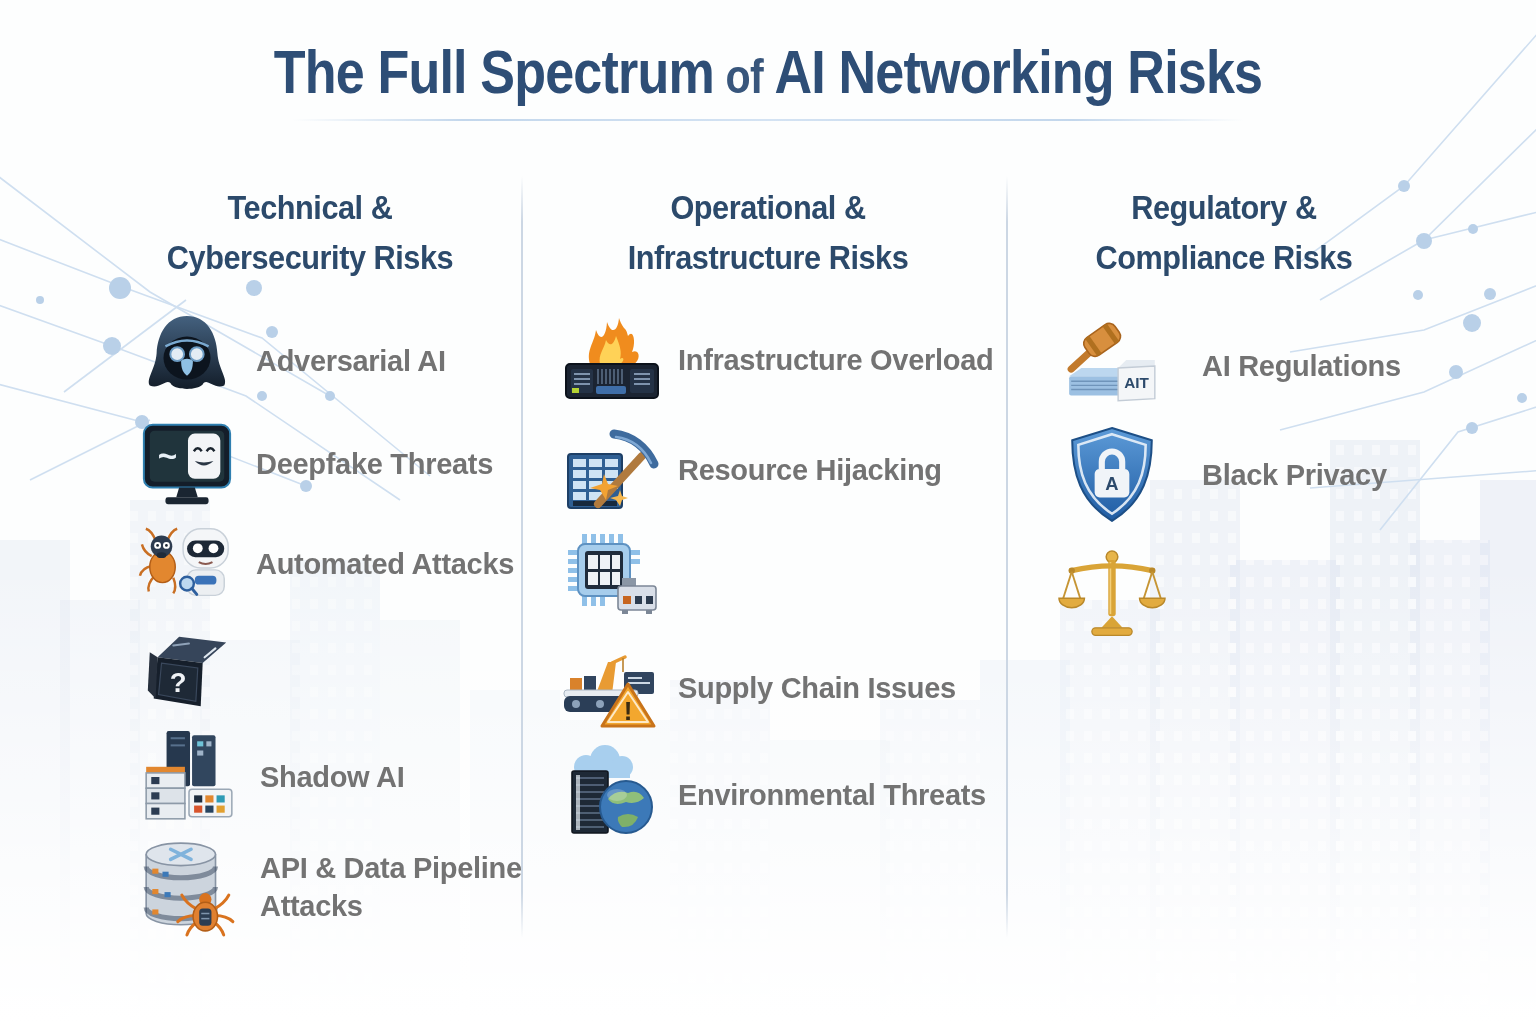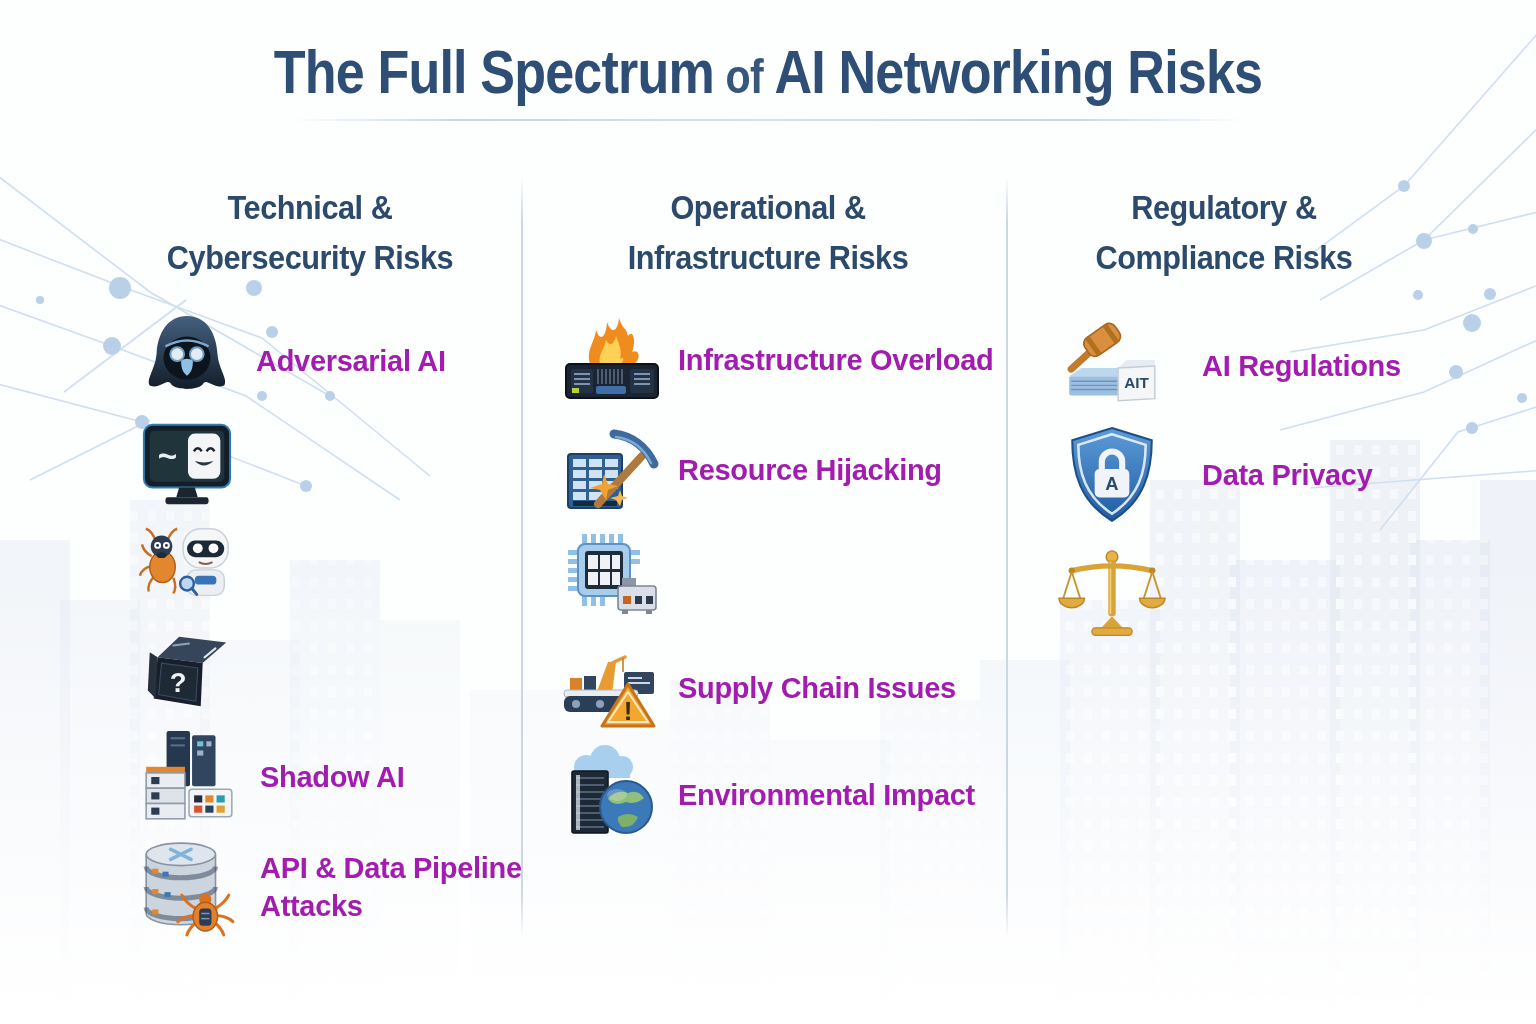--- a/index.html
+++ b/index.html
@@ -15,21 +15,21 @@
   .title-rule{position:absolute;top:119px;left:292px;width:952px;height:2px;
      background:linear-gradient(90deg,rgba(188,211,232,0) 0%,#c3d7ec 18%,#d4e3f3 50%,#c3d7ec 82%,rgba(188,211,232,0) 100%);}
 
   .col-header{position:absolute;top:183px;text-align:center;color:#2c4a6b;font-weight:bold;
       font-size:33px;letter-spacing:-.5px;line-height:50px;transform:scaleX(.93);transform-origin:50% 0;}
   .vdiv{position:absolute;top:176px;height:762px;width:1.5px;
       background:linear-gradient(180deg,rgba(204,215,228,0),#ccd7e4 6%,#ccd7e4 94%,rgba(204,215,228,0));}
 
   .row{position:absolute;display:flex;align-items:center;}
   .icon{flex:0 0 auto;}
-  .label{color:#a21caf;font-weight:bold;font-size:29px;letter-spacing:-.3px;line-height:1.32;}
+  .label{color:#737373;font-weight:bold;font-size:29px;letter-spacing:-.3px;line-height:1.32;}
   .g16{gap:16px}.g18{gap:34px}.g20{gap:20px}
 </style>
 </head>
 <body>
 
 <div class="stage">
 
   <svg class="bg" width="1536" height="1024" viewBox="0 0 1536 1024">
     <defs>
       <pattern id="win" width="18" height="22" patternUnits="userSpaceOnUse">
@@ -168,20 +168,21 @@
         <rect x="6" y="10" width="88" height="64" rx="9" fill="#141e2a" stroke="#2f7fb0" stroke-width="2"></rect>
         <rect x="12" y="16" width="76" height="52" rx="5" fill="#20343c"></rect>
         <text x="30" y="53" text-anchor="middle" font-size="34" font-weight="bold" fill="#e8f0f6">~</text>
         <rect x="51" y="19" width="33" height="46" rx="7" fill="#f3f5f7"></rect>
         <path d="M57 37 Q61 31 65 37" stroke="#1a242e" stroke-width="2.5" fill="none"></path>
         <path d="M70 37 Q74 31 78 37" stroke="#1a242e" stroke-width="2.5" fill="none"></path>
         <path d="M58 47 Q67 56 77 47 Q67 50 58 47 Z" fill="#2a3644"></path>
         <path d="M42 74 L58 74 L61 84 L39 84 Z" fill="#1a2531"></path>
         <rect x="28" y="84" width="44" height="7" rx="2.5" fill="#1a2531"></rect>
       </svg>
+      <div class="label">Deepfake Threats</div>
     </div>
 
     <div class="row g20" style="left:138px;top:515px">
       <svg class="icon" width="98" height="98" viewBox="0 0 100 100">
         <g stroke="#c96f23" stroke-width="2.5" fill="none">
           <path d="M14 42 Q6 38 4 30"></path>
             <path d="M14 52 Q4 54 2 62"></path>
             <path d="M17 62 Q9 70 11 78"></path>
           <path d="M36 64 Q40 74 36 80"></path>
             <path d="M18 26 Q14 16 8 14"></path>
@@ -197,20 +198,21 @@
         <rect x="46" y="14" width="46" height="40" rx="18" fill="#f4f6f8" stroke="#c9d1d9" stroke-width="1.5"></rect>
         <rect x="50" y="26" width="38" height="17" rx="8.5" fill="#1d2836"></rect>
         <circle cx="61" cy="34" r="5" fill="#ffffff"></circle>
           <circle cx="77" cy="34" r="5" fill="#ffffff"></circle>
         <path d="M62 48 Q69 52 76 48" stroke="#8a5a50" stroke-width="2" fill="none"></path>
         <rect x="50" y="56" width="38" height="26" rx="9" fill="#eceff2" stroke="#c9d1d9" stroke-width="1.5"></rect>
         <rect x="58" y="62" width="22" height="9" rx="4" fill="#3a72b8"></rect>
         <circle cx="50" cy="70" r="7" fill="#bcd8f0" stroke="#2d5f9e" stroke-width="2.5"></circle>
         <line x1="55" y1="75" x2="60" y2="81" stroke="#2d5f9e" stroke-width="3" stroke-linecap="round"></line>
       </svg>
+      <div class="label">Automated Attacks</div>
     </div>
 
     <div class="row g20" style="left:138px;top:620px">
       <svg class="icon" width="98" height="98" viewBox="0 0 100 100">
         <polygon points="20,38 42,17 90,23 66,44" fill="#36455a"></polygon>
         <polygon points="20,38 66,44 64,88 16,80" fill="#161f2b"></polygon>
         <polygon points="24,44 61,49 59,83 21,76" fill="#1e2936" stroke="#3a485c" stroke-width="1.2"></polygon>
         <polygon points="12,33 20,38 18,80 10,72" fill="#27303d"></polygon>
         <line x1="68" y1="38" x2="79" y2="29" stroke="#dfe7ef" stroke-width="2.2" stroke-linecap="round"></line>
         <path d="M36 26 L52 24" stroke="#8fa2b8" stroke-width="2" stroke-linecap="round"></path>
@@ -412,21 +414,21 @@
             <line x1="14" y1="68" x2="42" y2="68"></line>
           <line x1="14" y1="75" x2="42" y2="75"></line>
             <line x1="14" y1="82" x2="42" y2="82"></line>
         </g>
         <rect x="14" y="30" width="4" height="55" fill="#e6ecf2" opacity=".7"></rect>
         <circle cx="64" cy="62" r="26" fill="#3c79b8" stroke="#275a90" stroke-width="2"></circle>
         <path d="M46 54 Q54 44 66 48 Q76 44 82 53 Q74 60 64 57 Q52 62 46 54 Z" fill="#8fbf7a"></path>
         <path d="M56 72 Q66 66 76 72 Q72 83 60 82 Q55 77 56 72 Z" fill="#7fb069"></path>
         <ellipse cx="55" cy="50" rx="10" ry="6" fill="#ffffff" opacity=".22"></ellipse>
       </svg>
-      <div class="label">Environmental Impact</div>
+      <div class="label">Environmental Threats</div>
     </div>
 
     <div class="row g18" style="left:1056px;top:315px">
       <svg class="icon" width="112" height="102" viewBox="0 0 100 100">
         <rect x="8" y="60" width="50" height="19" rx="2" fill="#9cc0e2"></rect>
         <g stroke="#6f94ba" stroke-width="1.4">
           <line x1="10" y1="65" x2="56" y2="65"></line>
             <line x1="10" y1="69" x2="56" y2="69"></line>
             <line x1="10" y1="73" x2="56" y2="73"></line>
         </g>
@@ -451,21 +453,21 @@
           <stop offset="0" stop-color="#5d9bd8"></stop>
               <stop offset="1" stop-color="#1f5ca3"></stop>
             </linearGradient>
           </defs>
         <path d="M50 4 L89 16 C89 48 81 76 50 95 C19 76 11 48 11 16 Z" fill="url(#shG)" stroke="#1d4f86" stroke-width="2"></path>
         <path d="M50 10 L83 20.5 C83 47 76 71 50 88 C24 71 17 47 17 20.5 Z" fill="none" stroke="#eaf2fa" stroke-width="2.5" opacity=".9"></path>
         <path d="M40 44 v-7 a10 10 0 0 1 20 0 v7" stroke="#f0f4f8" stroke-width="6" fill="none"></path>
         <rect x="33" y="44" width="34" height="28" rx="5" fill="#f0f4f8"></rect>
         <text x="50" y="65" text-anchor="middle" font-size="18" font-weight="bold" fill="#2c4a6b">A</text>
       </svg>
-      <div class="label">Data Privacy</div>
+      <div class="label">Black Privacy</div>
     </div>
 
     <div class="row g18" style="left:1056px;top:542px">
       <svg class="icon" width="112" height="106" viewBox="0 0 100 100">
         <circle cx="50" cy="14" r="5.5" fill="#e7b54a" stroke="#b9882a" stroke-width="1.4"></circle>
         <rect x="46.5" y="17" width="7" height="53" rx="2.5" fill="#d9a437"></rect>
         <line x1="48.5" y1="19" x2="48.5" y2="68" stroke="#f3cf7a" stroke-width="1.6"></line>
         <path d="M12 27 Q50 18 88 27" stroke="#d9a437" stroke-width="5" fill="none" stroke-linecap="round"></path>
         <circle cx="12" cy="27" r="3" fill="#b9882a"></circle>
           <circle cx="88" cy="27" r="3" fill="#b9882a"></circle>

